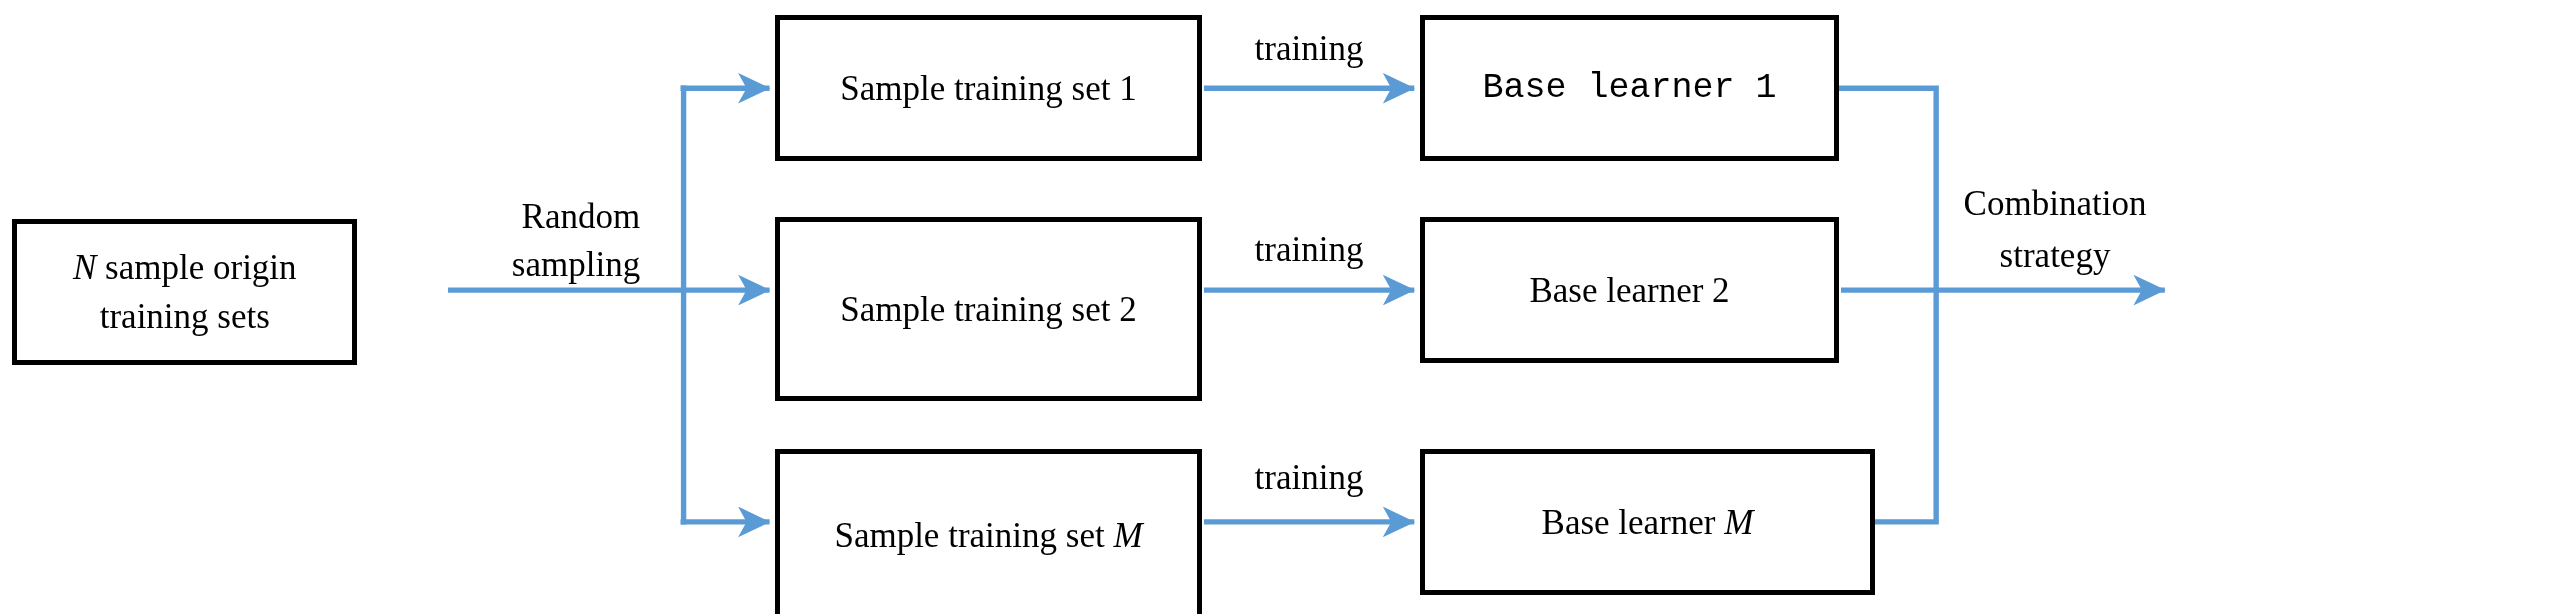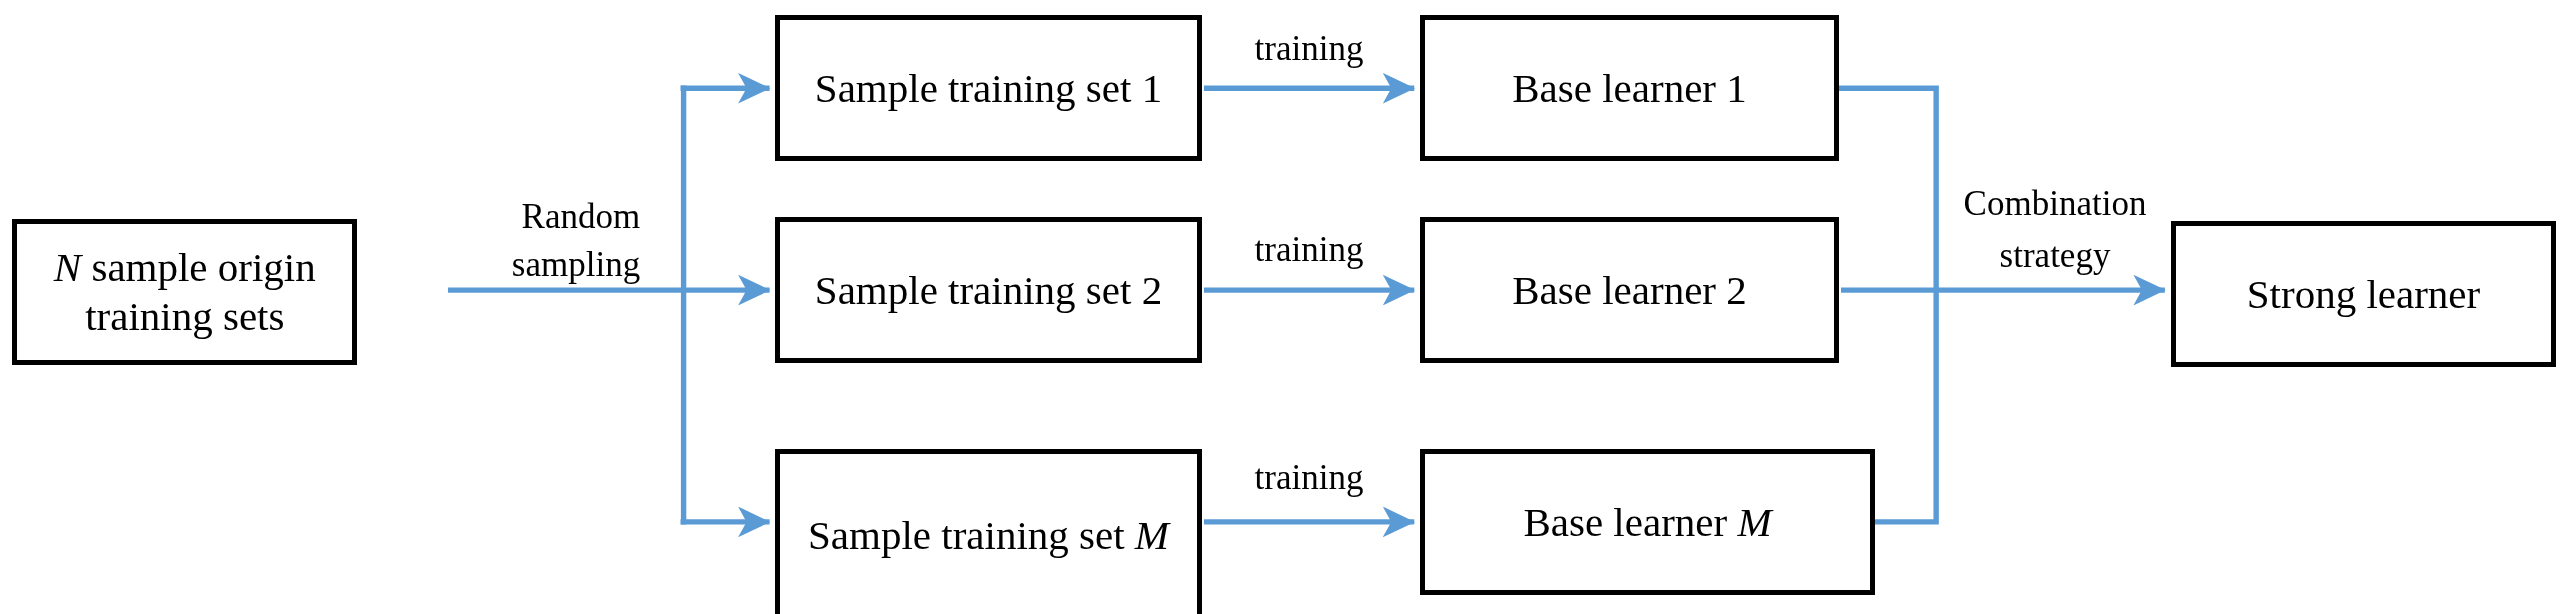--- a/index.html
+++ b/index.html
@@ -23,38 +23,38 @@
   .arrowhead{fill:var(--arrow-color);}
   .node{
     position:absolute;
     box-sizing:border-box;
     border:5.4px solid var(--border-color);
     background:var(--bg-color);
     display:flex;
     align-items:center;
     justify-content:center;
     text-align:center;
-    font-size:41px;
+    font-size:35px;
     line-height:49px;
   }
   .edge-label{
     position:absolute;
     transform:translate(-50%,-50%);
     font-size:35px;
     line-height:48px;
     text-align:center;
     white-space:nowrap;
   }
   .var{font-style:italic;}
   
   #node-origin  {left:12.3px;  top:219px; width:345px; height:146px;}
   #node-sample1 {left:775px;top:15.4px;  width:427px; height:146px;}
-  #node-sample2 {left:775px;top:217px; width:427px; height:146px;text-align:center;}
+  #node-sample2 {left:775px;top:217px; width:427px; height:184px;text-align:center;}
   #node-sampleM {left:775px;top:449px; width:427px; height:172px;}
-  #node-base1   {left:1420px;top:15.4px;  width:419px; height:146px;}
+  #node-base1   {left:1420px;top:15.4px;  width:419px; height:146px;font-family:Liberation Mono, monospace;}
   #node-base2   {left:1420px;top:217px; width:419px; height:146px;text-align:center;}
   #node-baseM   {left:1420px;top:449px; width:455px; height:146px;}
   #node-strong  {left:2171px;top:221px; width:385px; height:146px;}
   
   #label-random-sampling{left:576px; top:241px;text-align:right;}
   #label-training-1{left:1309px;top:49px;}
   #label-training-2{left:1309px;top:250px;}
   #label-training-3{left:1309px;top:478px;}
   #label-combination{left:2055px;top:230px;line-height:52px;}
 </style>
@@ -111,23 +111,20 @@
   </div>
   <div class="node" id="node-base2">
     <span>Base learner 2</span>
   </div>
   <div class="node" id="node-baseM">
     <div>
       <span>Base learner </span><span class="var">M</span>
     </div>
   </div>
 
-  <div class="node" id="node-strong">
-    <span>Strong learner</span>
-  </div>
 
   <div class="edge-label" id="label-random-sampling">
     <span>Random</span><br>
     <span>sampling</span>
   </div>
   <div class="edge-label" id="label-training-1">training</div>
   <div class="edge-label" id="label-training-2">training</div>
   <div class="edge-label" id="label-training-3">training</div>
   <div class="edge-label" id="label-combination">
     <span>Combination</span><br>

